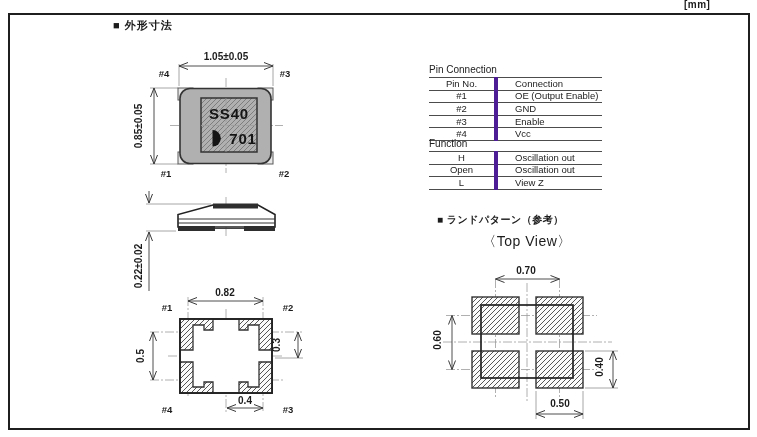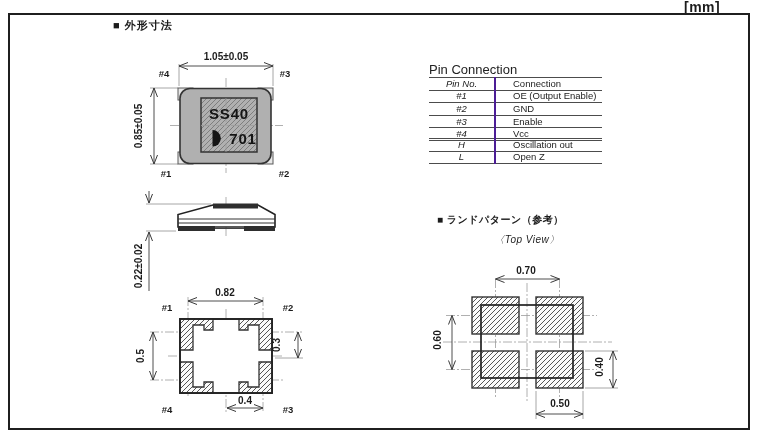--- a/index.html
+++ b/index.html
@@ -1,44 +1,44 @@
 <!DOCTYPE html>
 <html><head>
 <meta charset="utf-8">
 <style>
   html,body{margin:0;padding:0;background:#ffffff;}
   .page{
     position:relative;width:757px;height:437px;background:#fff;
     font-family:"Liberation Sans", sans-serif;color:#1c1c1c;overflow:hidden;
   }
   .frame{position:absolute;left:8px;top:13px;width:738px;height:413px;border:2px solid #1f1f1f;}
-  .units{position:absolute;left:684px;top:-1px;font-size:14px;font-weight:bold;letter-spacing:0.5px;}
+  .units{position:absolute;left:684px;top:-1px;font-size:10px;font-weight:bold;letter-spacing:0.5px;}
   .h-outline{position:absolute;left:113px;top:18px;font-size:11px;font-weight:bold;letter-spacing:1px;}
   .h-land{position:absolute;left:437px;top:213px;font-size:10px;font-weight:bold;letter-spacing:0.5px;}
-  .h-land-sub{position:absolute;left:437px;top:233px;width:180px;text-align:center;font-size:10px;letter-spacing:0.5px;font-style:italic;}
+  .h-land-sub{position:absolute;left:437px;top:233px;width:180px;text-align:center;font-size:14px;letter-spacing:0.5px;}
   svg{position:absolute;overflow:visible;}
   .svg-left{left:130px;top:40px;width:190px;height:390px;}
   .svg-land{left:425px;top:258px;width:215px;height:170px;}
 
   
   .dim-t{font-size:10px;fill:#1c1c1c;font-weight:600;}
   .pin-t{font-size:9.5px;fill:#1c1c1c;font-weight:600;}
   .mark-t{font-size:15px;fill:#141414;font-weight:bold;letter-spacing:0.8px;}
   .ext{stroke:#8f8f8f;stroke-width:0.8;fill:none;}
   .cl{stroke:#9c9c9c;stroke-width:0.8;fill:none;stroke-dasharray:9 2 2 2;}
   .dim{stroke:#3a3a3a;stroke-width:0.9;fill:none;}
   .oline{stroke:#222;stroke-width:1.7;fill:none;}
 
   
   .tblbox{position:absolute;width:173px;}
-  .tbl-title{font-size:13px;color:#222;height:13px;line-height:12px;}
+  .tbl-title{font-size:10px;color:#222;height:13px;line-height:12px;}
   table.dt{width:100%;border-collapse:collapse;border-bottom:1px solid #4c4c4c;table-layout:fixed;}
   table.dt td{font-size:9.5px;color:#222;height:11.6px;line-height:10px;padding:0;
     border-top:1px solid #4c4c4c;white-space:nowrap;overflow:hidden;}
-  table.dt td.c1{width:65px;text-align:center;border-right:2px solid #4c1d95;font-style:italic;}
+  table.dt td.c1{width:65px;text-align:center;border-right:4px solid #4c1d95;}
   table.dt td.c2{padding-left:17px;text-align:left;}
 </style>
 </head>
 <body>
 
 <div class="page">
 
   <div class="units">[mm]</div>
   <div class="frame"></div>
   <div class="h-outline">■ 外形寸法</div>
@@ -171,29 +171,34 @@
       </tr>
       <tr>
         <td class="c1">#4</td>
         <td class="c2">Vcc</td>
       </tr>
     </tbody>
       </table>
   </div>
 
   <div class="tblbox" style="left:429px;top:138px;">
+    <div class="tbl-title">Function</div>
     <table class="dt">
       <tbody>
       <tr>
         <td class="c1">H</td>
         <td class="c2">Oscillation out</td>
       </tr>
       <tr>
+        <td class="c1">Open</td>
+        <td class="c2">Oscillation out</td>
+      </tr>
+      <tr>
         <td class="c1">L</td>
-        <td class="c2">Open Z</td>
+        <td class="c2">View Z</td>
       </tr>
     </tbody>
       </table>
   </div>
 
   <div class="h-land">■ ランドパターン（参考）</div>
   <div class="h-land-sub">〈Top View〉</div>
 
   <svg class="svg-land" viewBox="425 258 215 170">
     <defs>

